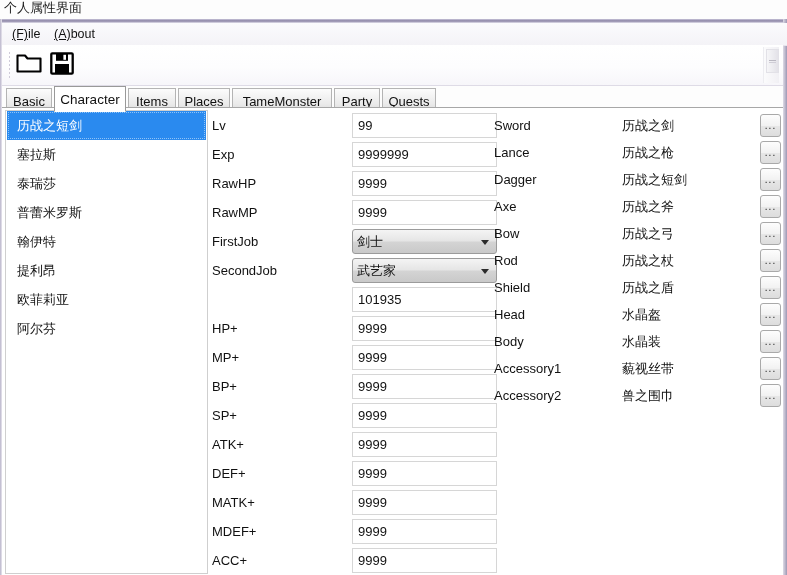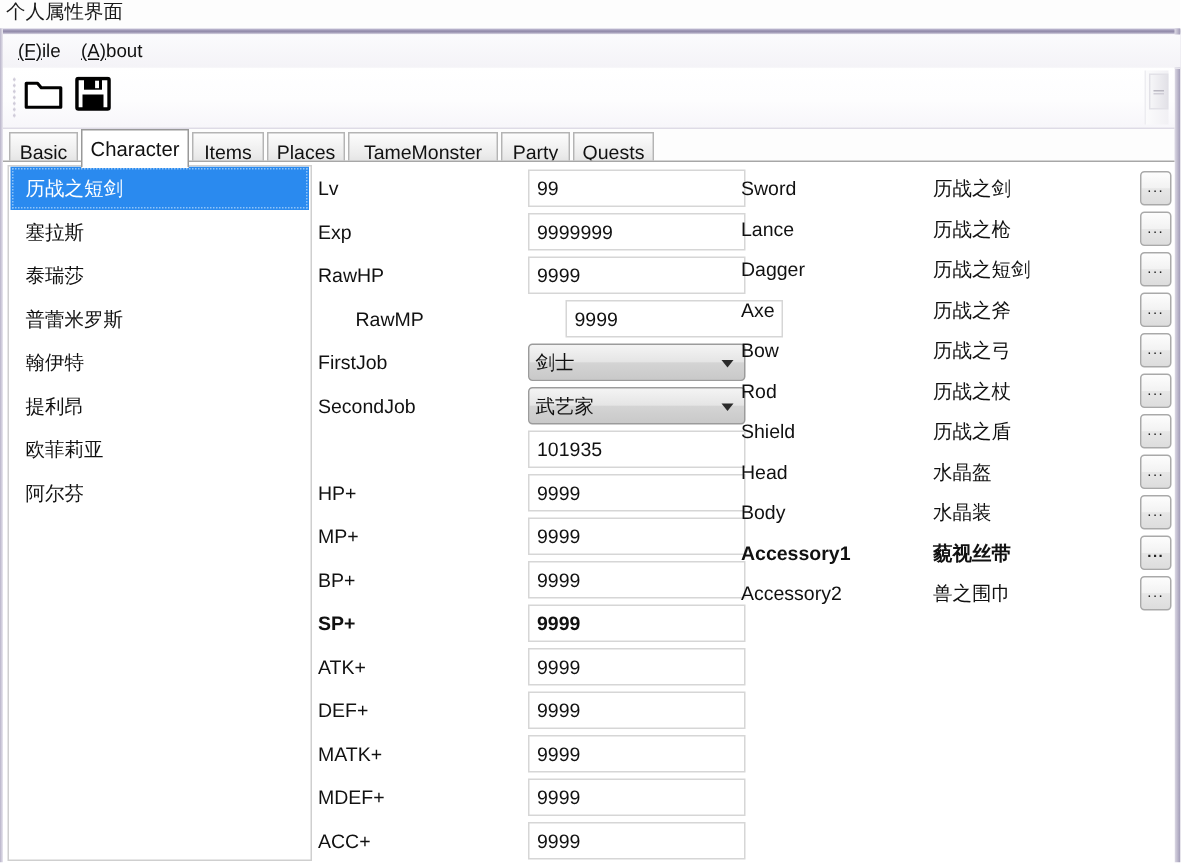--- a/index.html
+++ b/index.html
@@ -248,21 +248,21 @@
           <div class="stat-field">99</div>
         </div>
         <div class="stat-row" style="top: 32px; width: 290px;">
           <div class="stat-label">Exp</div>
           <div class="stat-field">9999999</div>
         </div>
         <div class="stat-row" style="top: 61px; width: 290px;">
           <div class="stat-label">RawHP</div>
           <div class="stat-field">9999</div>
         </div>
-        <div class="stat-row" style="top: 90px; width: 290px; margin-left: 25px;">
+        <div class="stat-row" style="top: 90px; width: 290px;">
           <div class="stat-label">RawMP</div>
           <div class="stat-field">9999</div>
         </div>
         <div class="stat-row" style="top: 119px; width: 290px;">
           <div class="stat-label">FirstJob</div>
           <div class="stat-combo"><span>剑士</span><span class="combo-arrow"></span></div>
         </div>
         <div class="stat-row" style="top: 148px; width: 290px;">
           <div class="stat-label">SecondJob</div>
           <div class="stat-combo"><span>武艺家</span><span class="combo-arrow"></span></div>
@@ -275,21 +275,21 @@
           <div class="stat-field">9999</div>
         </div>
         <div class="stat-row" style="top: 235px; width: 290px;">
           <div class="stat-label">MP+</div>
           <div class="stat-field">9999</div>
         </div>
         <div class="stat-row" style="top: 264px; width: 290px;">
           <div class="stat-label">BP+</div>
           <div class="stat-field">9999</div>
         </div>
-        <div class="stat-row" style="top: 293px; width: 290px; font-weight: bold;">
+        <div class="stat-row" style="top: 293px; width: 290px;">
           <div class="stat-label">SP+</div>
           <div class="stat-field">9999</div>
         </div>
         <div class="stat-row" style="top: 322px; width: 290px;">
           <div class="stat-label">ATK+</div>
           <div class="stat-field">9999</div>
         </div>
         <div class="stat-row" style="top: 351px; width: 290px;">
           <div class="stat-label">DEF+</div>
           <div class="stat-field">9999</div>
@@ -346,21 +346,21 @@
         <div class="eq-row" style="top: 193px; width: 290px;">
           <div class="eq-label">Head</div>
           <div class="eq-value">水晶盔</div>
           <div class="eq-btn">...</div>
         </div>
         <div class="eq-row" style="top: 220px; width: 290px;">
           <div class="eq-label">Body</div>
           <div class="eq-value">水晶装</div>
           <div class="eq-btn">...</div>
         </div>
-        <div class="eq-row" style="top: 247px; width: 290px; font-weight: bold;">
+        <div class="eq-row" style="top: 247px; width: 290px;">
           <div class="eq-label">Accessory1</div>
           <div class="eq-value">藐视丝带</div>
           <div class="eq-btn">...</div>
         </div>
         <div class="eq-row" style="top: 274px; width: 290px;">
           <div class="eq-label">Accessory2</div>
           <div class="eq-value">兽之围巾</div>
           <div class="eq-btn">...</div>
         </div>
       </div>

